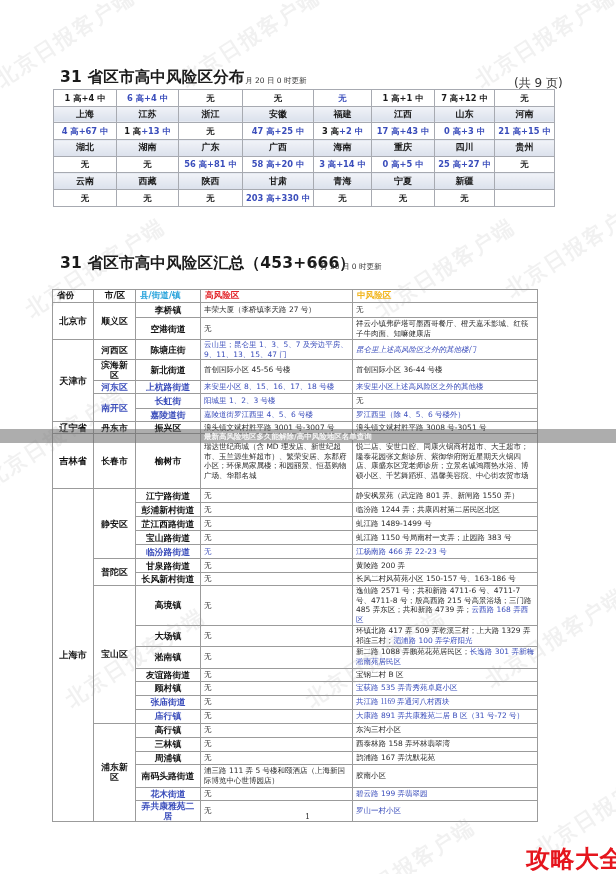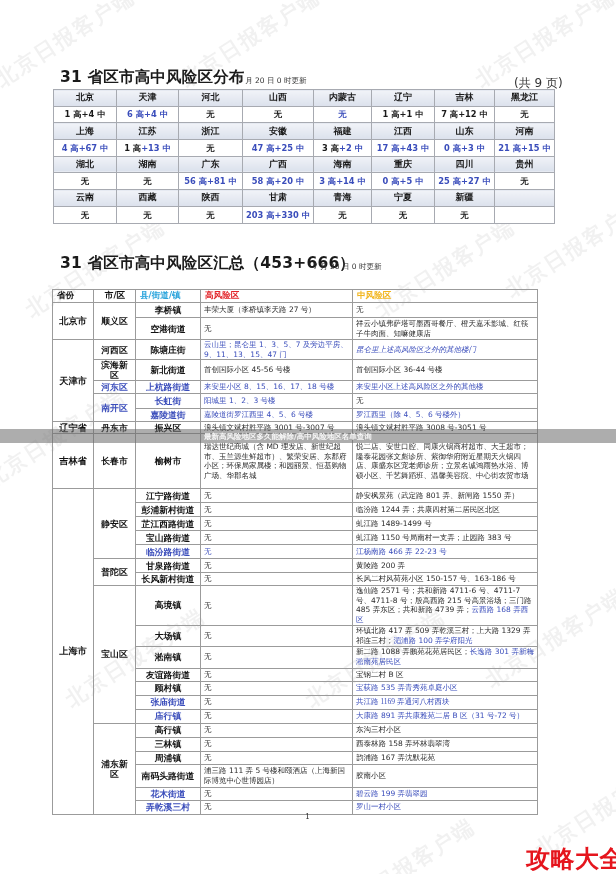--- a/index.html
+++ b/index.html
@@ -83,30 +83,20 @@
     <col style="width:63px">
       <col style="width:62px">
       <col style="width:64px">
       <col style="width:71px">
     <col style="width:58px">
       <col style="width:63px">
       <col style="width:60px">
       <col style="width:60px">
   </colgroup>
   <tbody id="dist-body">
-      <tr class="hrow">
-        <td>北京</td>
-        <td>天津</td>
-        <td>河北</td>
-        <td>山西</td>
-        <td>内蒙古</td>
-        <td>辽宁</td>
-        <td>吉林</td>
-        <td>黑龙江</td>
-      </tr>
       <tr class="vrow">
         <td><span>1 高+4 中</span></td>
         <td><span style="color: rgb(58, 77, 187);">6 高+4 中</span></td>
         <td><span>无</span></td>
         <td><span>无</span></td>
         <td><span style="color: rgb(58, 77, 187);">无</span></td>
         <td><span>1 高+1 中</span></td>
         <td><span>7 高+12 中</span></td>
         <td><span>无</span></td>
       </tr>
@@ -342,21 +332,21 @@
         <td class="lbl">南码头路街道</td>
         <td class="txt"><span>浦三路 111 弄 5 号楼和颐酒店（上海新国际博览中心世博园店）</span></td>
         <td class="txt"><span>胶南小区</span></td>
       </tr>
       <tr style="height: 13px;">
         <td class="lbl" style="color: rgb(58, 77, 187);">花木街道</td>
         <td class="txt"><span>无</span></td>
         <td class="txt"><span style="color: rgb(58, 77, 187);">碧云路 199 弄翡翠园</span></td>
       </tr>
       <tr style="height: 14px;">
-        <td class="lbl" style="color: rgb(58, 77, 187);">弄乾溪三村</td>
+        <td class="lbl" style="color: rgb(58, 77, 187);">弄共康雅苑二居</td>
         <td class="txt"><span>无</span></td>
         <td class="txt"><span style="color: rgb(58, 77, 187);">罗山一村小区</span></td>
       </tr>
     </tbody>
 </table>
 
 <div class="banner">
   <span>最新高风险地区多久能解除/高中风险地区名单查询</span>
 </div>
 

